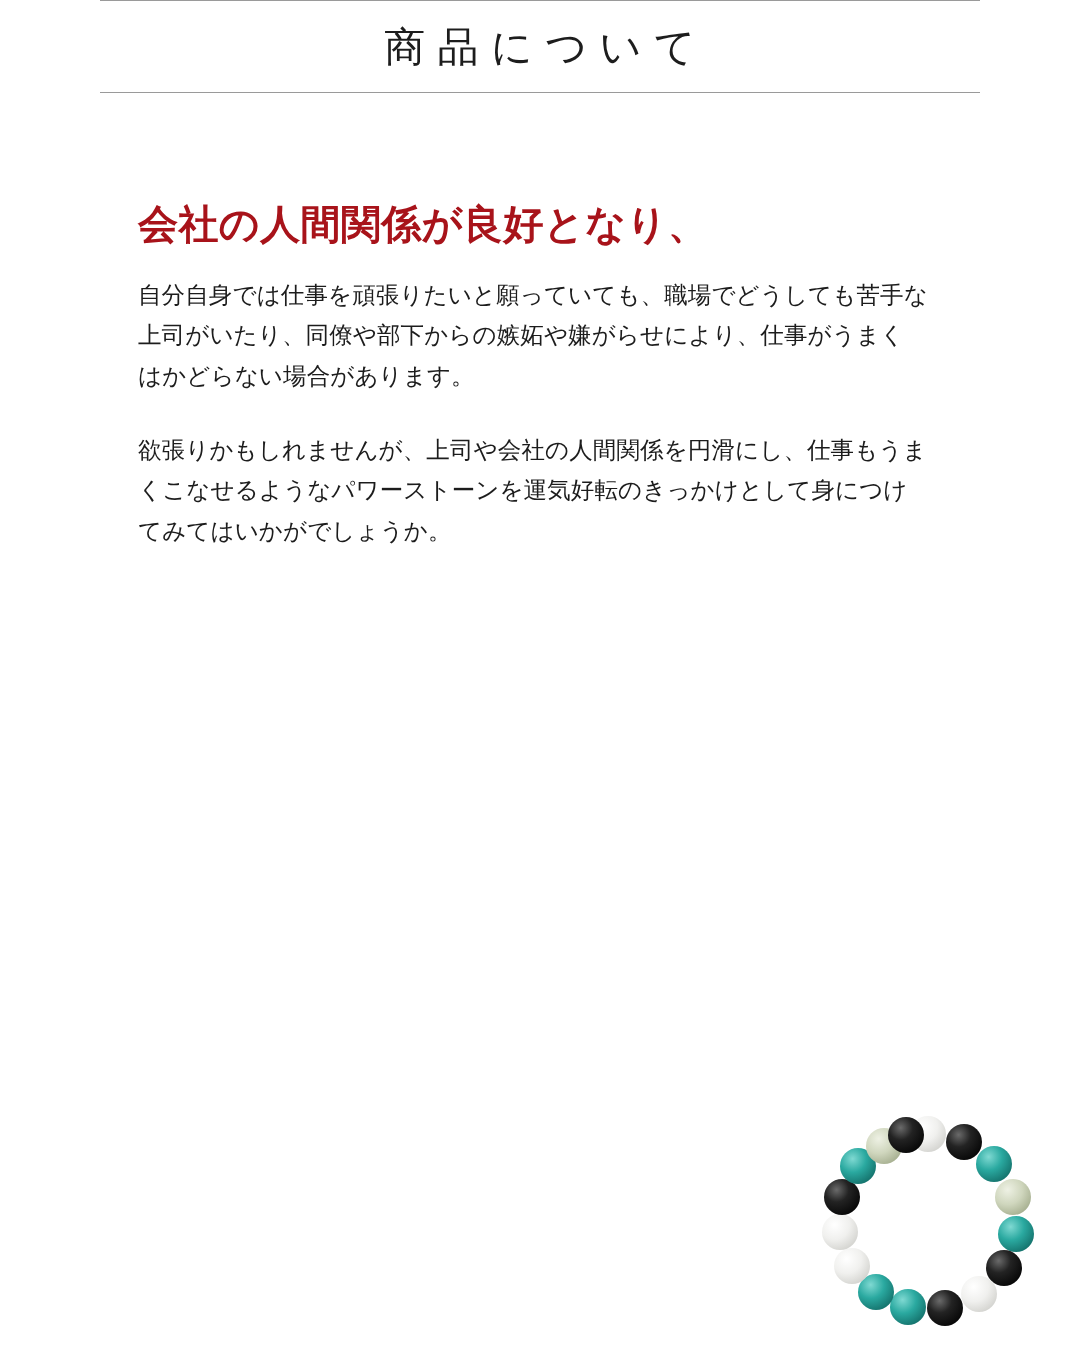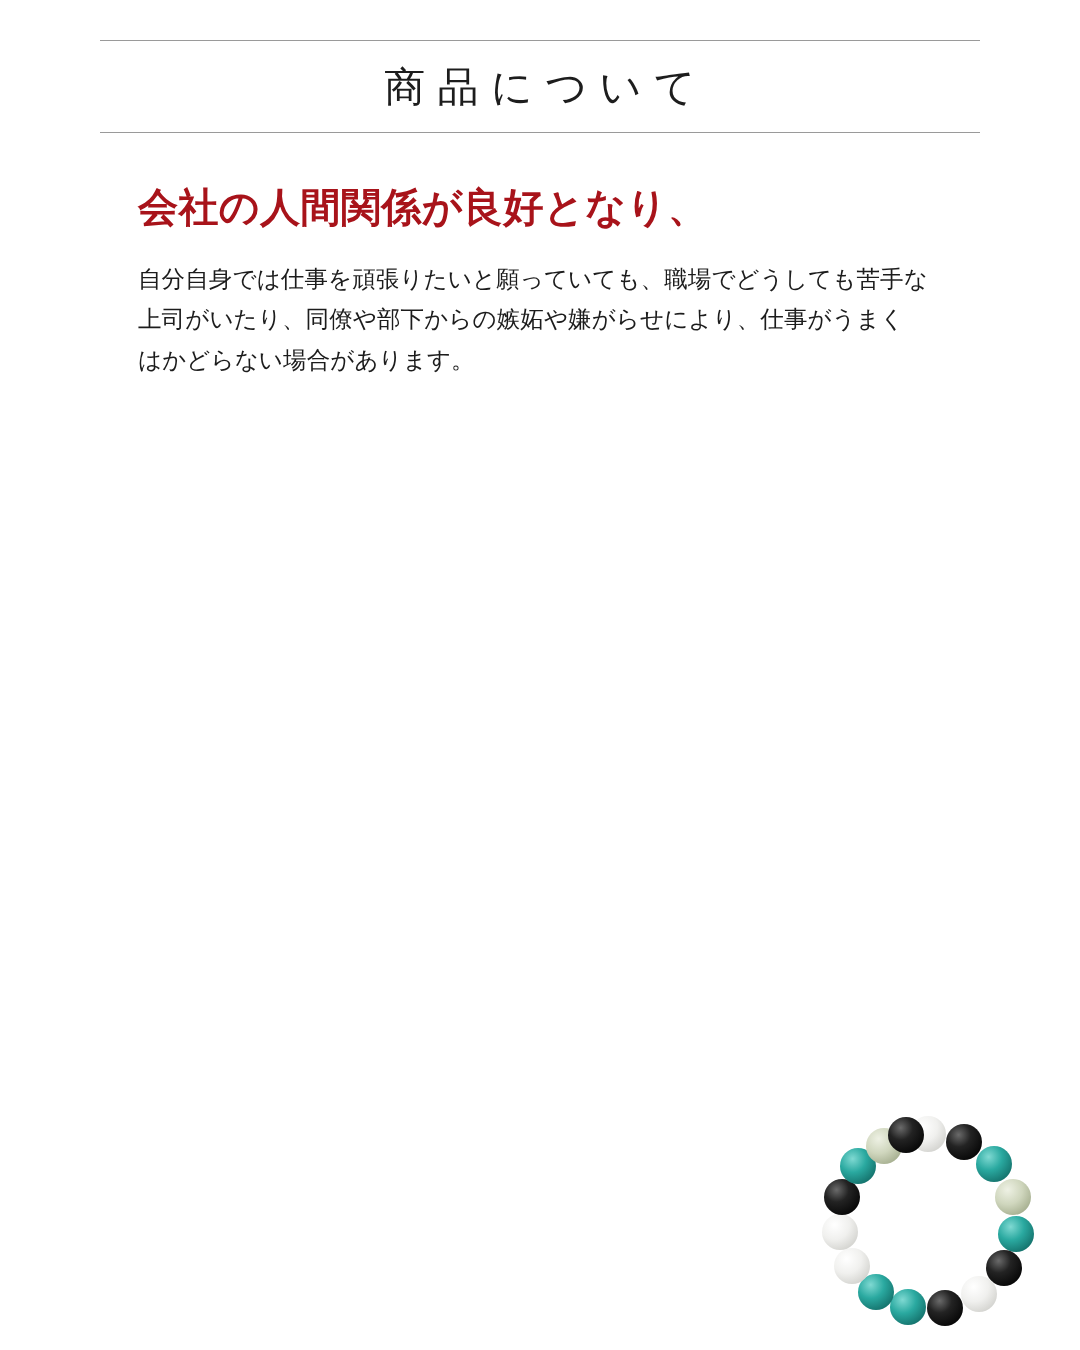--- a/index.html
+++ b/index.html
@@ -13,21 +13,20 @@
     font-family: "Liberation Sans", "DejaVu Sans", sans-serif;
     color: #1a1a1a;
     overflow: hidden;
     position: relative;
   }
 
   
   .section-header {
     margin: 0 auto;
     width: 880px;
-    padding-top: 40px;
     text-align: center;
   }
   .section-header .rule {
     border-top: 1px solid #9a9a9a;
     height: 0;
     width: 100%;
   }
   .section-header .rule.bottom {
     border-top: 1px solid #9a9a9a;
   }
@@ -38,23 +37,22 @@
     color: #1d1d1d;
     font-weight: 400;
     padding: 22px 0 20px 0;
     line-height: 1.2;
   }
 
   
   .content {
     position: absolute;
     left: 138px;
-    top: 180px;
+    top: 196px;
     width: 810px;
-    font-family: Liberation Serif, serif;
   }
   .headline {
     color: #a8131a;
     font-size: 40px;
     font-weight: bold;
     line-height: 1.42;
     letter-spacing: 0.01em;
     margin: 0 0 22px 0;
   }
   .headline .line {
@@ -94,20 +92,21 @@
   <div class="rule bottom"></div>
 </div>
 
 <div class="content">
 
   <h1 class="headline">
     <span class="line">会社の人間関係が良好となり、</span>
   </h1>
 
   <p class="para">自分自身では仕事を頑張りたいと願っていても、職場でどうしても苦手な上司がいたり、同僚や部下からの嫉妬や嫌がらせにより、仕事がうまくはかどらない場合があります。</p>
+  <p class="para">欲張りかもしれませんが、上司や会社の人間関係を円滑にし、仕事もうまくこなせるようなパワーストーンを運気好転のきっかけとして身につけてみてはいかがでしょうか。</p>
 
 </div>
 
 <div class="bracelet">
   <svg width="260" height="240" viewBox="0 0 260 240">
     <defs>
       <radialGradient id="gBlack" cx="35%" cy="30%" r="75%">
         <stop offset="0%" stop-color="#6a6a6a"></stop>
         <stop offset="45%" stop-color="#232323"></stop>
         <stop offset="100%" stop-color="#070707"></stop>

